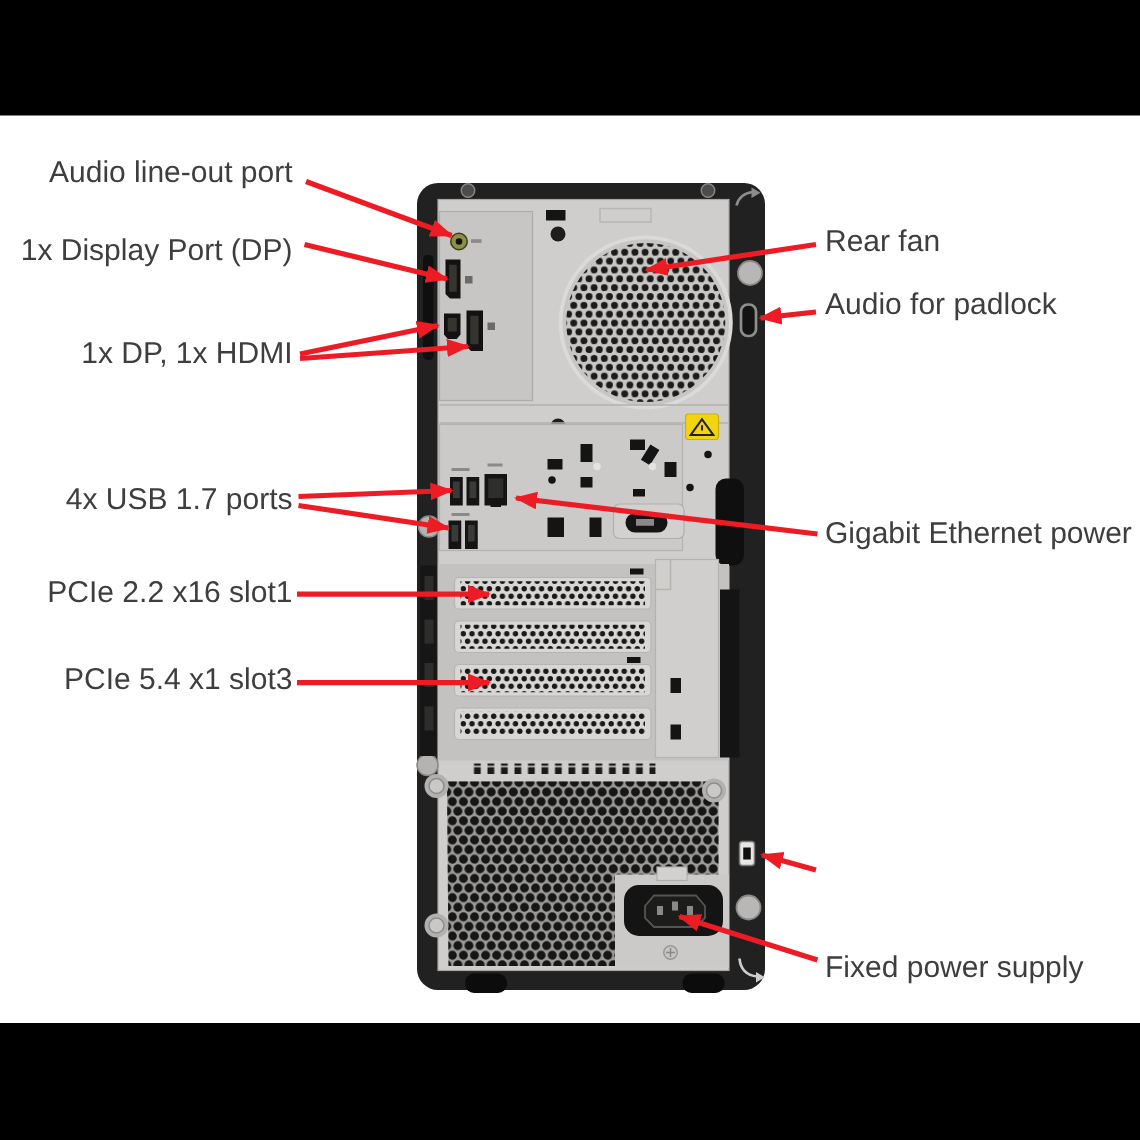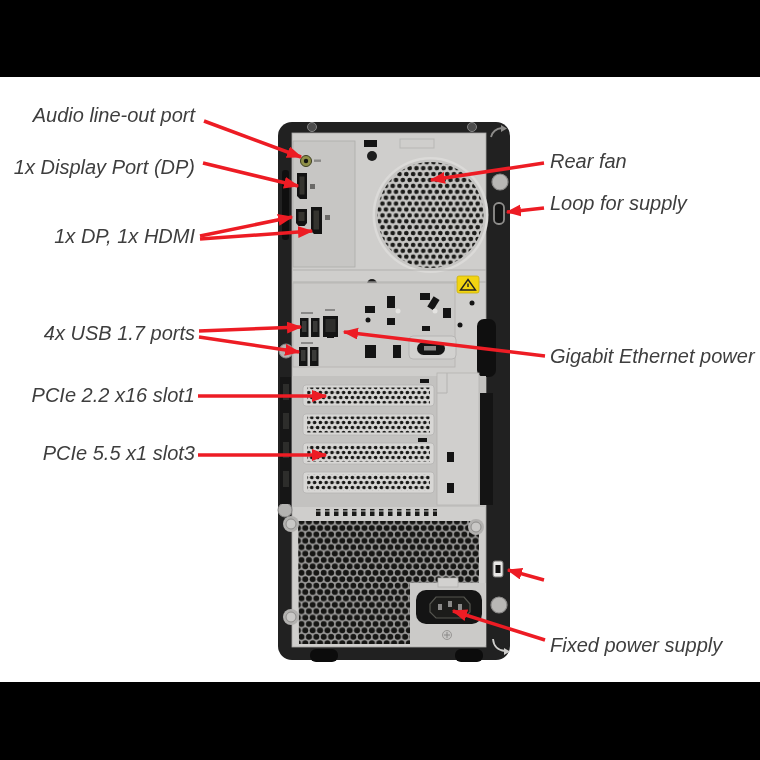--- a/index.html
+++ b/index.html
@@ -1,38 +1,38 @@
 <!DOCTYPE html>
 <html><head>
 <meta charset="utf-8">
 <style>
   html,body{margin:0;padding:0;background:#000;}
   #stage{position:relative;width:760px;height:760px;background:#000;overflow:hidden;
          font-family:"Liberation Sans",sans-serif;}
   #content-bg{position:absolute;left:0;top:77px;width:760px;height:605px;background:#ffffff;}
   #diagram-svg{position:absolute;left:0;top:0;width:760px;height:760px;}
-  .label{position:absolute;font-size:20px;line-height:23px;color:#3e3e3e;white-space:nowrap;z-index:5;font-style:italic;}
+  .label{position:absolute;font-size:20px;line-height:23px;color:#3e3e3e;white-space:nowrap;z-index:5;}
   .label.l{right:565px;text-align:right;}
   .label.r{left:550px;text-align:center;}
 </style>
 </head>
 <body>
 
 <div id="stage">
   <div id="content-bg"></div>
 
   <div class="label l" style="top:104px">Audio line-out port</div>
   <div class="label l" style="top:156px">1x Display Port (DP)</div>
   <div class="label l" style="top:225px">1x DP, 1x HDMI</div>
   <div class="label l" style="top:322px">4x USB 1.7 ports</div>
   <div class="label l" style="top:384px">PCIe 2.2 x16 slot1</div>
-  <div class="label l" style="top:442px">PCIe 5.5 x1 slot3</div>
+  <div class="label l" style="top:442px">PCIe 5.4 x1 slot3</div>
 
   <div class="label r" style="top:150px">Rear fan</div>
-  <div class="label r" style="top:192px">Loop for supply</div>
+  <div class="label r" style="top:192px">Audio for padlock</div>
   <div class="label r" style="top:345px">Gigabit Ethernet power</div>
   <div class="label r" style="top:634px">Fixed power supply</div>
 
   <svg id="diagram-svg" viewBox="0 0 760 760">
     <defs>
       <pattern id="fanHoles" width="6.8" height="11.8" patternUnits="userSpaceOnUse">
         <circle cx="1.7" cy="2.95" r="2.3" fill="#1b1b19"></circle>
         <circle cx="5.1" cy="8.85" r="2.3" fill="#1b1b19"></circle>
         <circle cx="-1.7" cy="8.85" r="2.3" fill="#1b1b19"></circle>
         <circle cx="8.5" cy="2.95" r="2.3" fill="#1b1b19"></circle>

